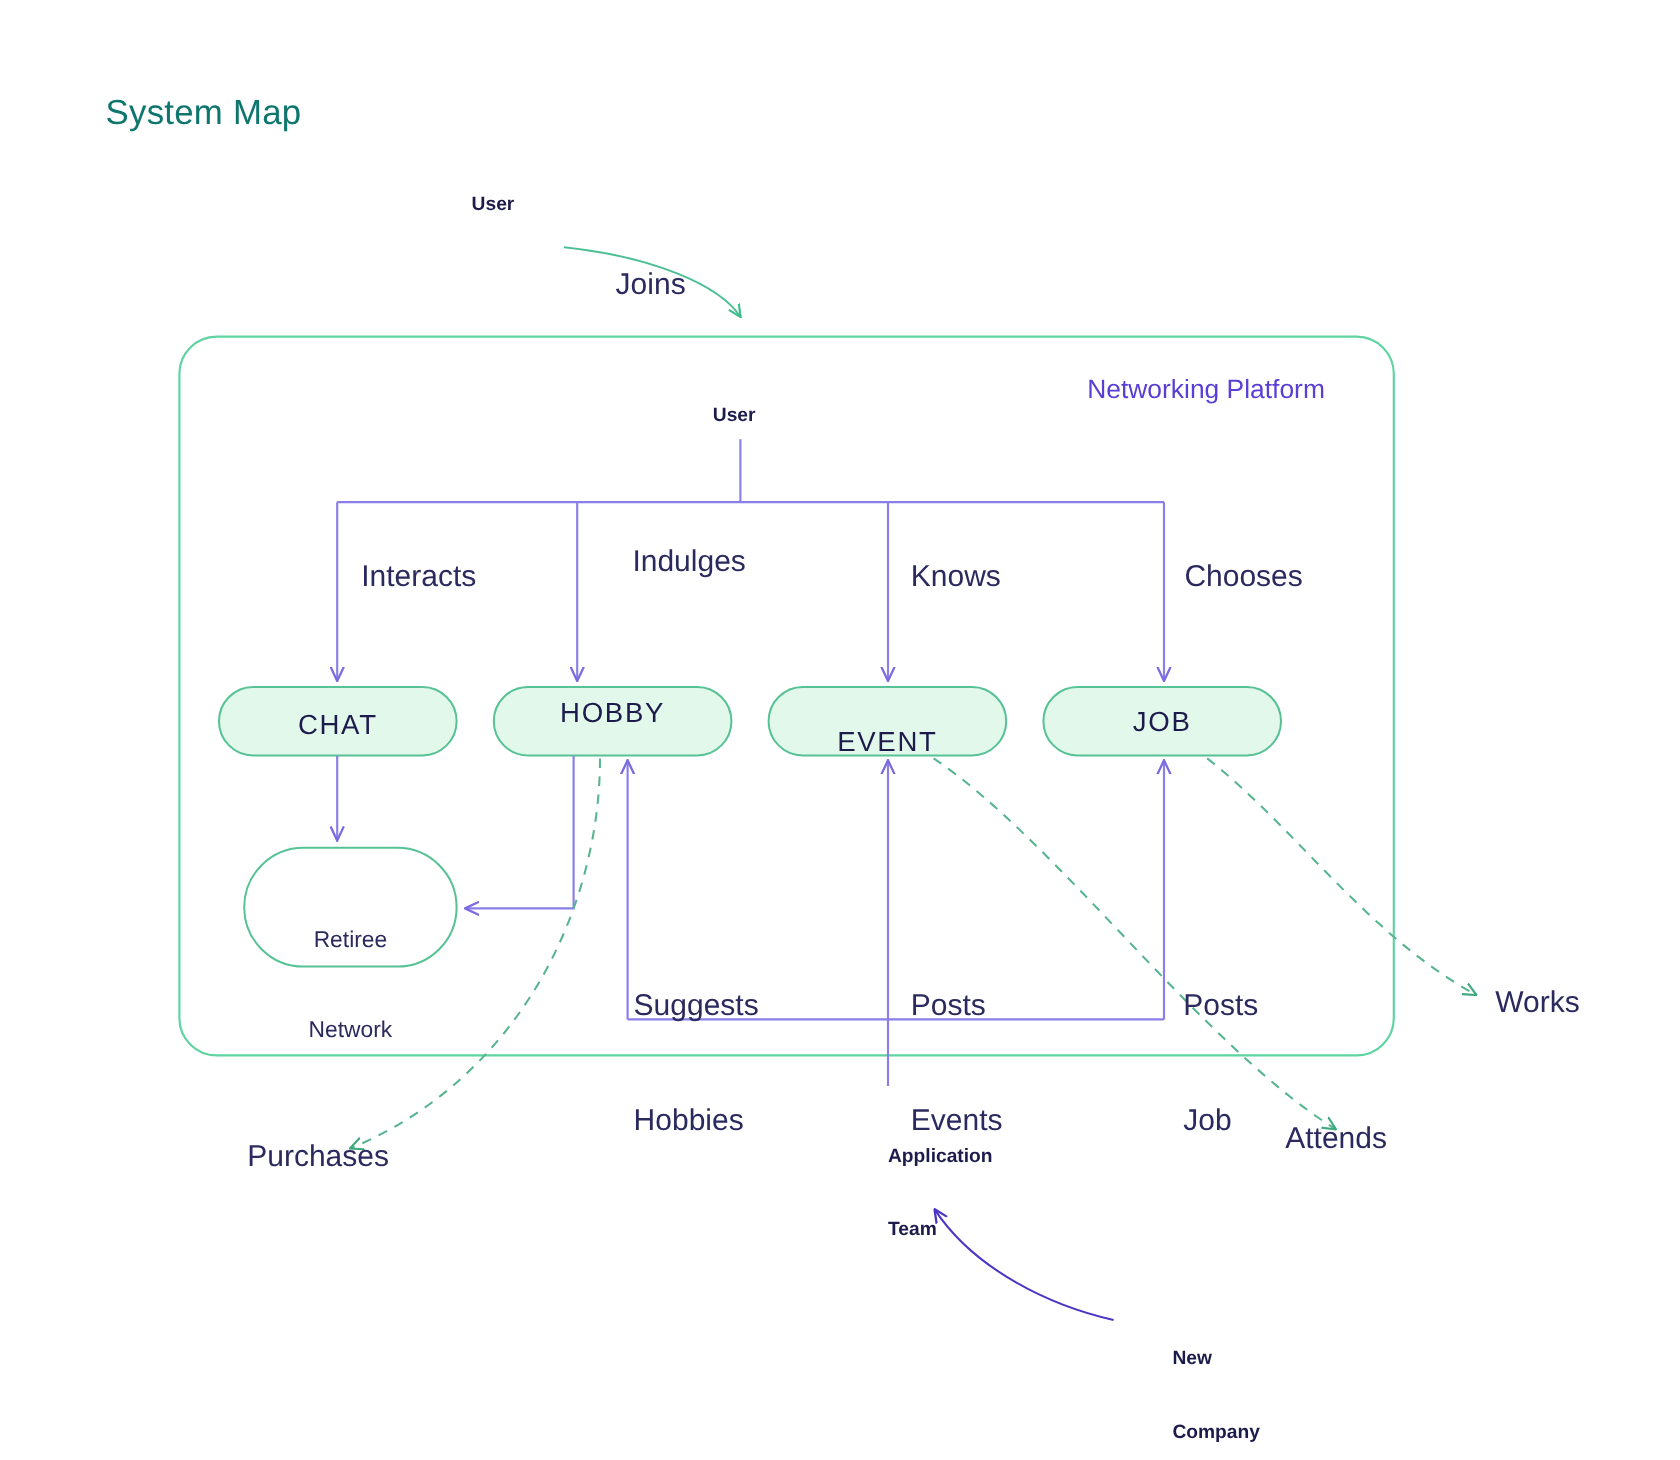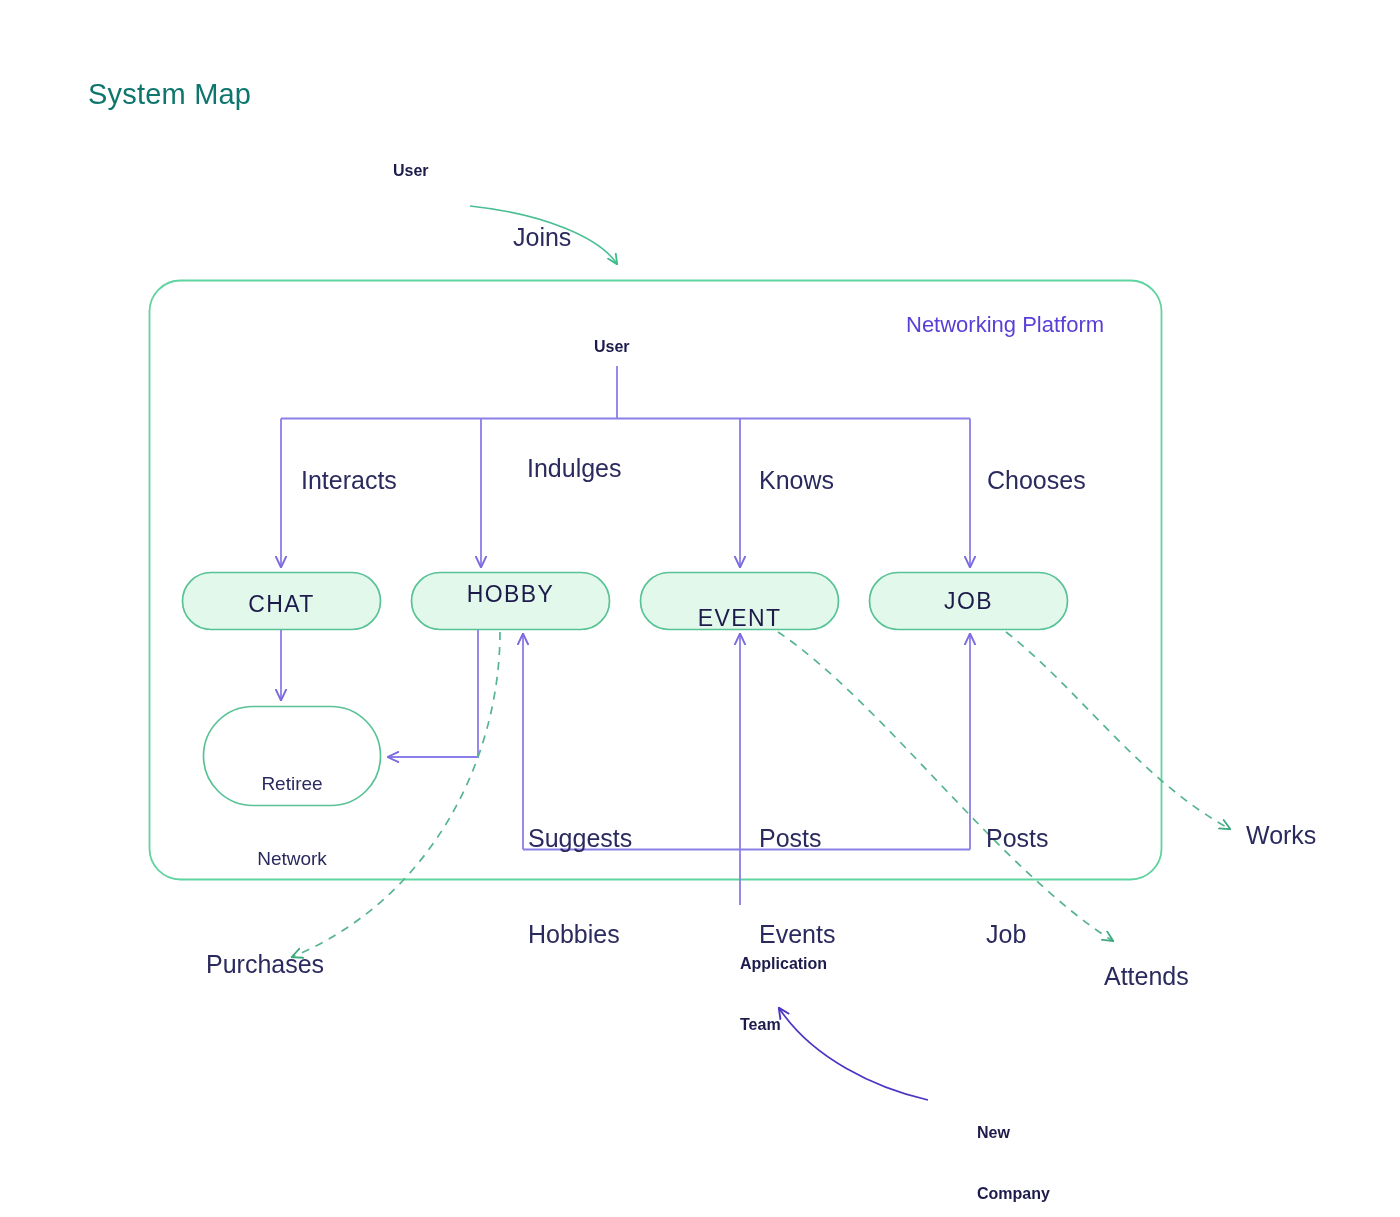--- a/index.html
+++ b/index.html
@@ -167,13 +167,13 @@
   <div>Team</div>
 </div>
 
 <div class="lbl actor-label" style="left:977px; top:1082px;">
   <div>New</div>
   <div>Company</div>
 </div>
 
 <div class="lbl edge-label" style="left:178px; top:948px;margin-left:28px;">Purchases</div>
 <div class="lbl edge-label" style="left:1246px; top:819px;">Works</div>
-<div class="lbl edge-label" style="left:1104px; top:933px;margin-top:27px;">Attends</div>
+<div class="lbl edge-label" style="left:1071px; top:933px;">Attends</div>
 
 </body></html>

